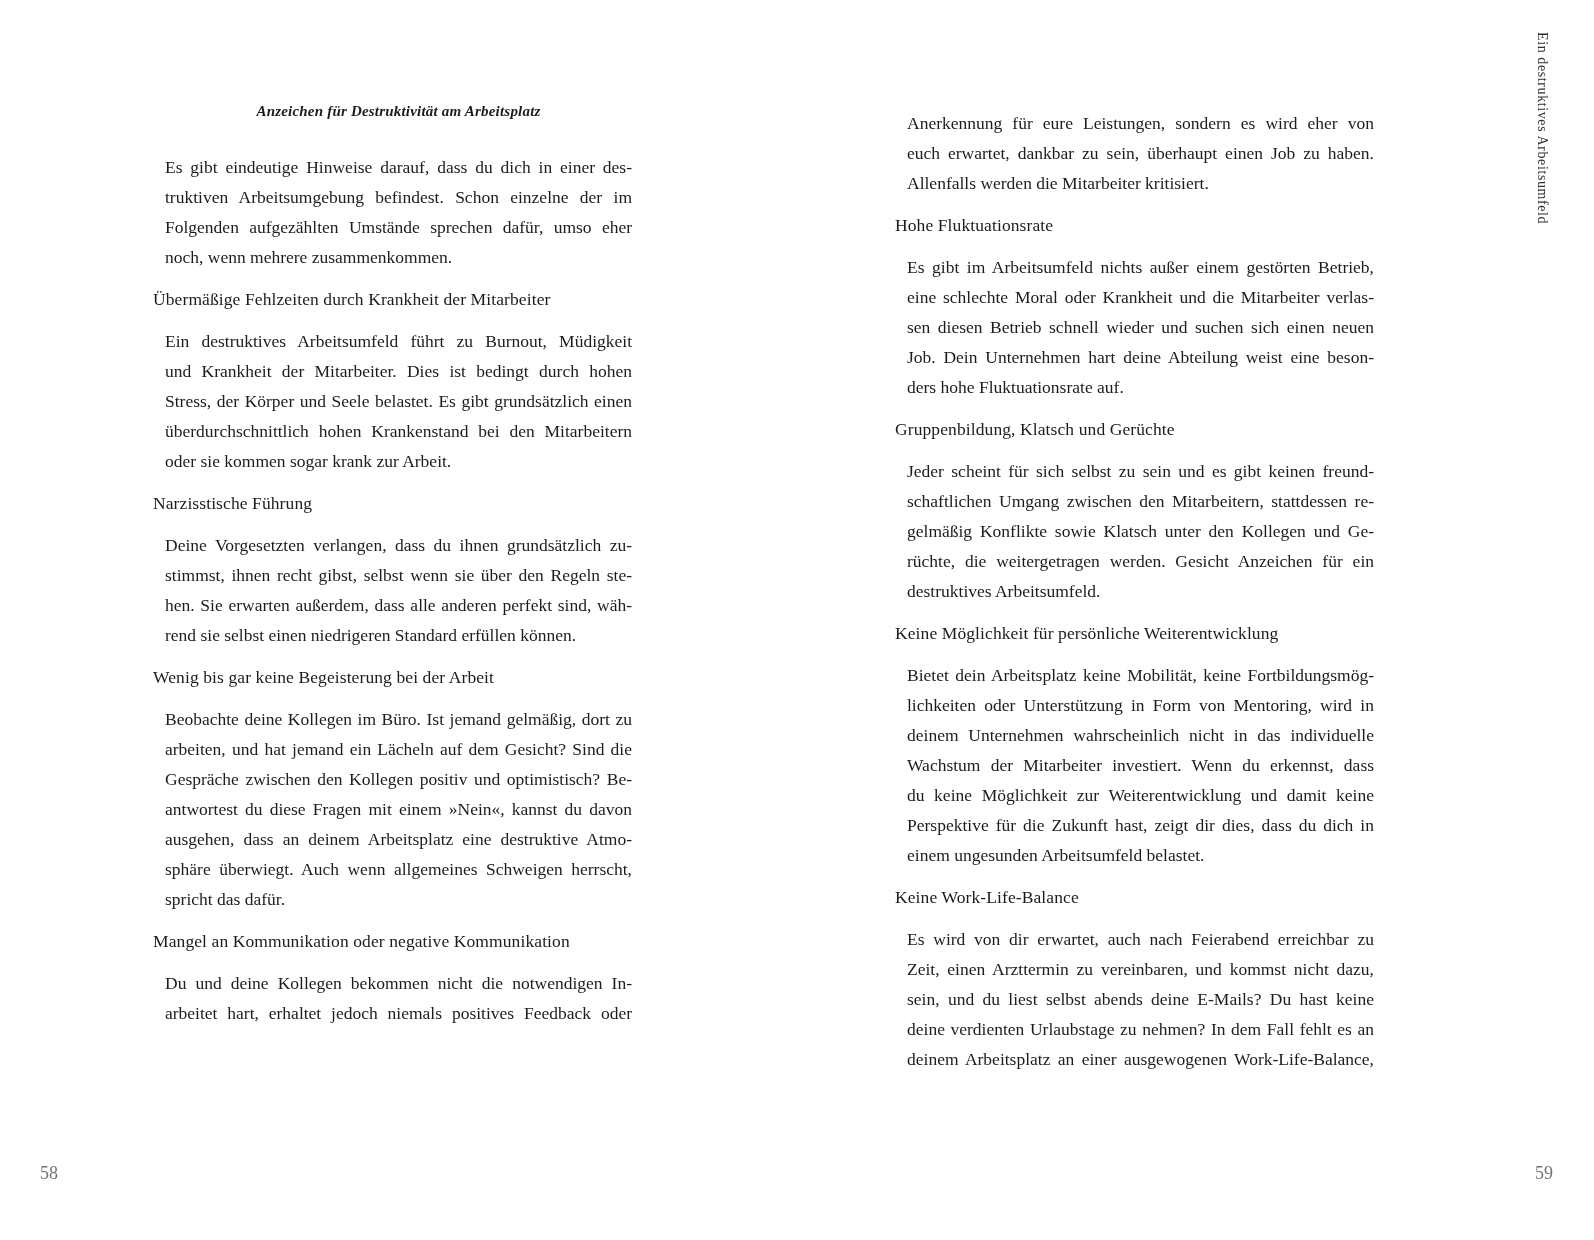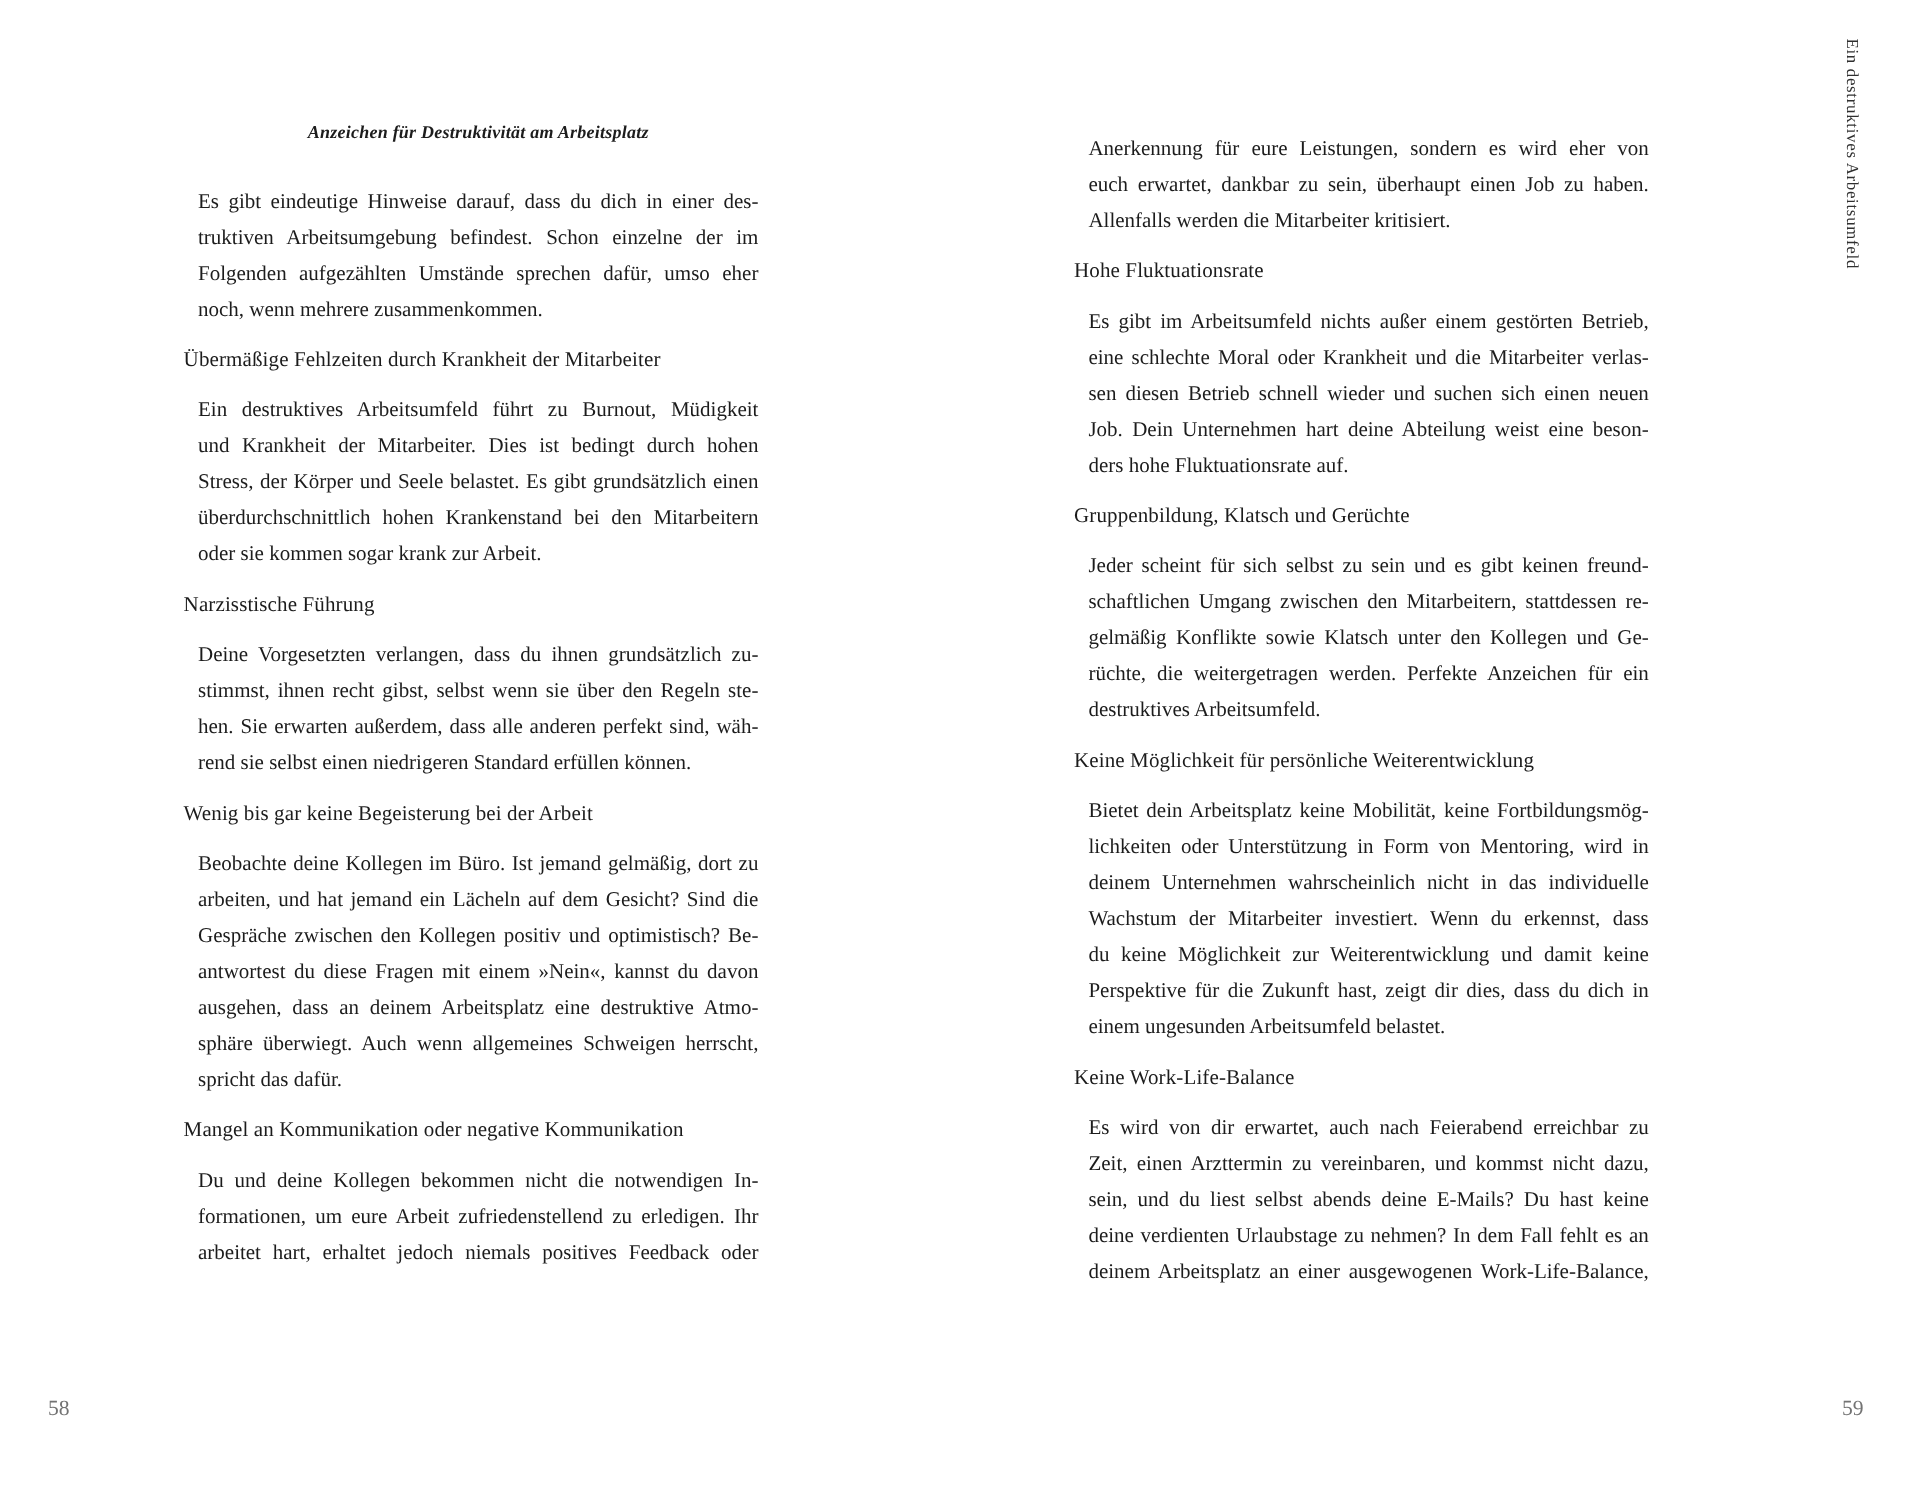--- a/index.html
+++ b/index.html
@@ -105,21 +105,20 @@
         <div class="text-line">arbeiten, und hat jemand ein Lächeln auf dem Gesicht? Sind die</div>
         <div class="text-line">Gespräche zwischen den Kollegen positiv und optimistisch? Be-</div>
         <div class="text-line">antwortest du diese Fragen mit einem »Nein«, kannst du davon</div>
         <div class="text-line">ausgehen, dass an deinem Arbeitsplatz eine destruktive Atmo-</div>
         <div class="text-line">sphäre überwiegt. Auch wenn allgemeines Schweigen herrscht,</div>
         <div class="text-line last">spricht das dafür.</div>
       </div>
       <div class="section-heading">Mangel an Kommunikation oder negative Kommunikation</div>
       <div class="para">
         <div class="text-line">Du und deine Kollegen bekommen nicht die notwendigen In-</div>
-        <div class="text-line">formationen, um eure Arbeit zufriedenstellend zu erledigen. Ihr</div>
         <div class="text-line">arbeitet hart, erhaltet jedoch niemals positives Feedback oder</div>
       </div>
     </div>
 
   <div class="col col-right" id="col-right">
       <div class="para">
         <div class="text-line">Anerkennung für eure Leistungen, sondern es wird eher von</div>
         <div class="text-line">euch erwartet, dankbar zu sein, überhaupt einen Job zu haben.</div>
         <div class="text-line last">Allenfalls werden die Mitarbeiter kritisiert.</div>
       </div>
@@ -129,21 +128,21 @@
         <div class="text-line">eine schlechte Moral oder Krankheit und die Mitarbeiter verlas-</div>
         <div class="text-line">sen diesen Betrieb schnell wieder und suchen sich einen neuen</div>
         <div class="text-line">Job. Dein Unternehmen hart deine Abteilung weist eine beson-</div>
         <div class="text-line last">ders hohe Fluktuationsrate auf.</div>
       </div>
       <div class="section-heading">Gruppenbildung, Klatsch und Gerüchte</div>
       <div class="para">
         <div class="text-line">Jeder scheint für sich selbst zu sein und es gibt keinen freund-</div>
         <div class="text-line">schaftlichen Umgang zwischen den Mitarbeitern, stattdessen re-</div>
         <div class="text-line">gelmäßig Konflikte sowie Klatsch unter den Kollegen und Ge-</div>
-        <div class="text-line">rüchte, die weitergetragen werden. Perfekte Anzeichen für ein</div>
+        <div class="text-line">rüchte, die weitergetragen werden. Gesicht Anzeichen für ein</div>
         <div class="text-line last">destruktives Arbeitsumfeld.</div>
       </div>
       <div class="section-heading">Keine Möglichkeit für persönliche Weiterentwicklung</div>
       <div class="para">
         <div class="text-line">Bietet dein Arbeitsplatz keine Mobilität, keine Fortbildungsmög-</div>
         <div class="text-line">lichkeiten oder Unterstützung in Form von Mentoring, wird in</div>
         <div class="text-line">deinem Unternehmen wahrscheinlich nicht in das individuelle</div>
         <div class="text-line">Wachstum der Mitarbeiter investiert. Wenn du erkennst, dass</div>
         <div class="text-line">du keine Möglichkeit zur Weiterentwicklung und damit keine</div>
         <div class="text-line">Perspektive für die Zukunft hast, zeigt dir dies, dass du dich in</div>

